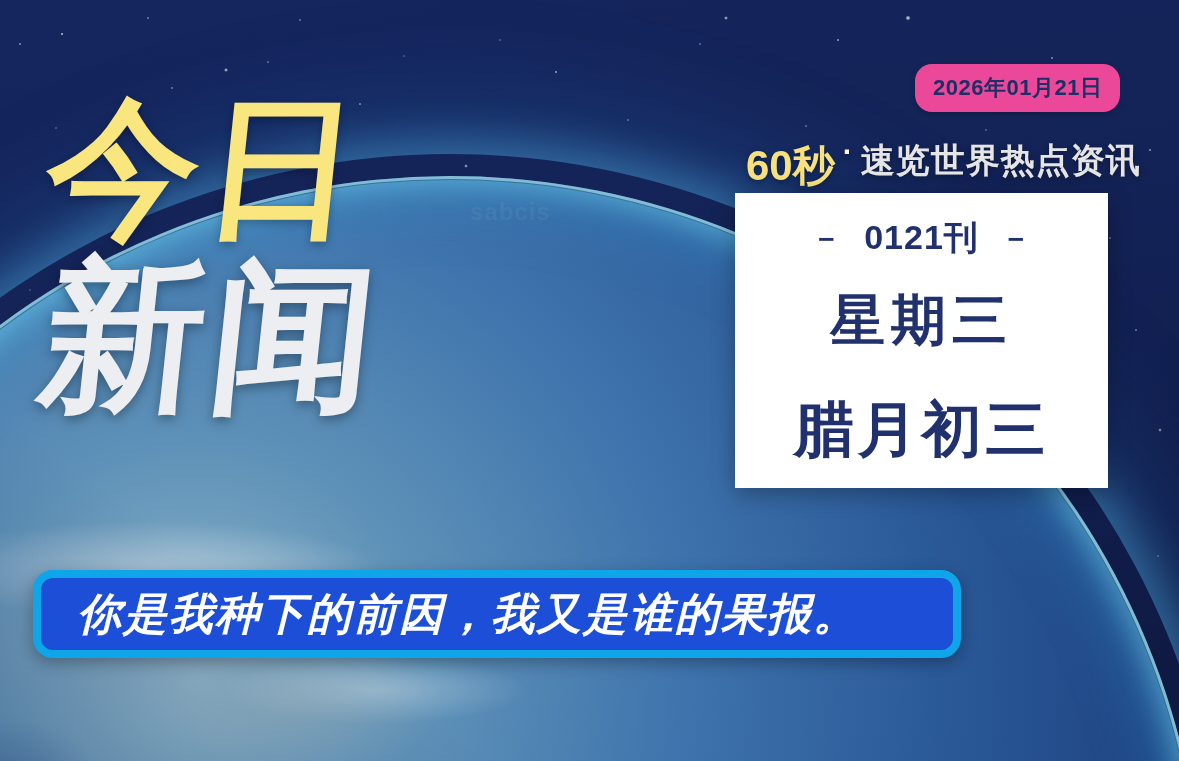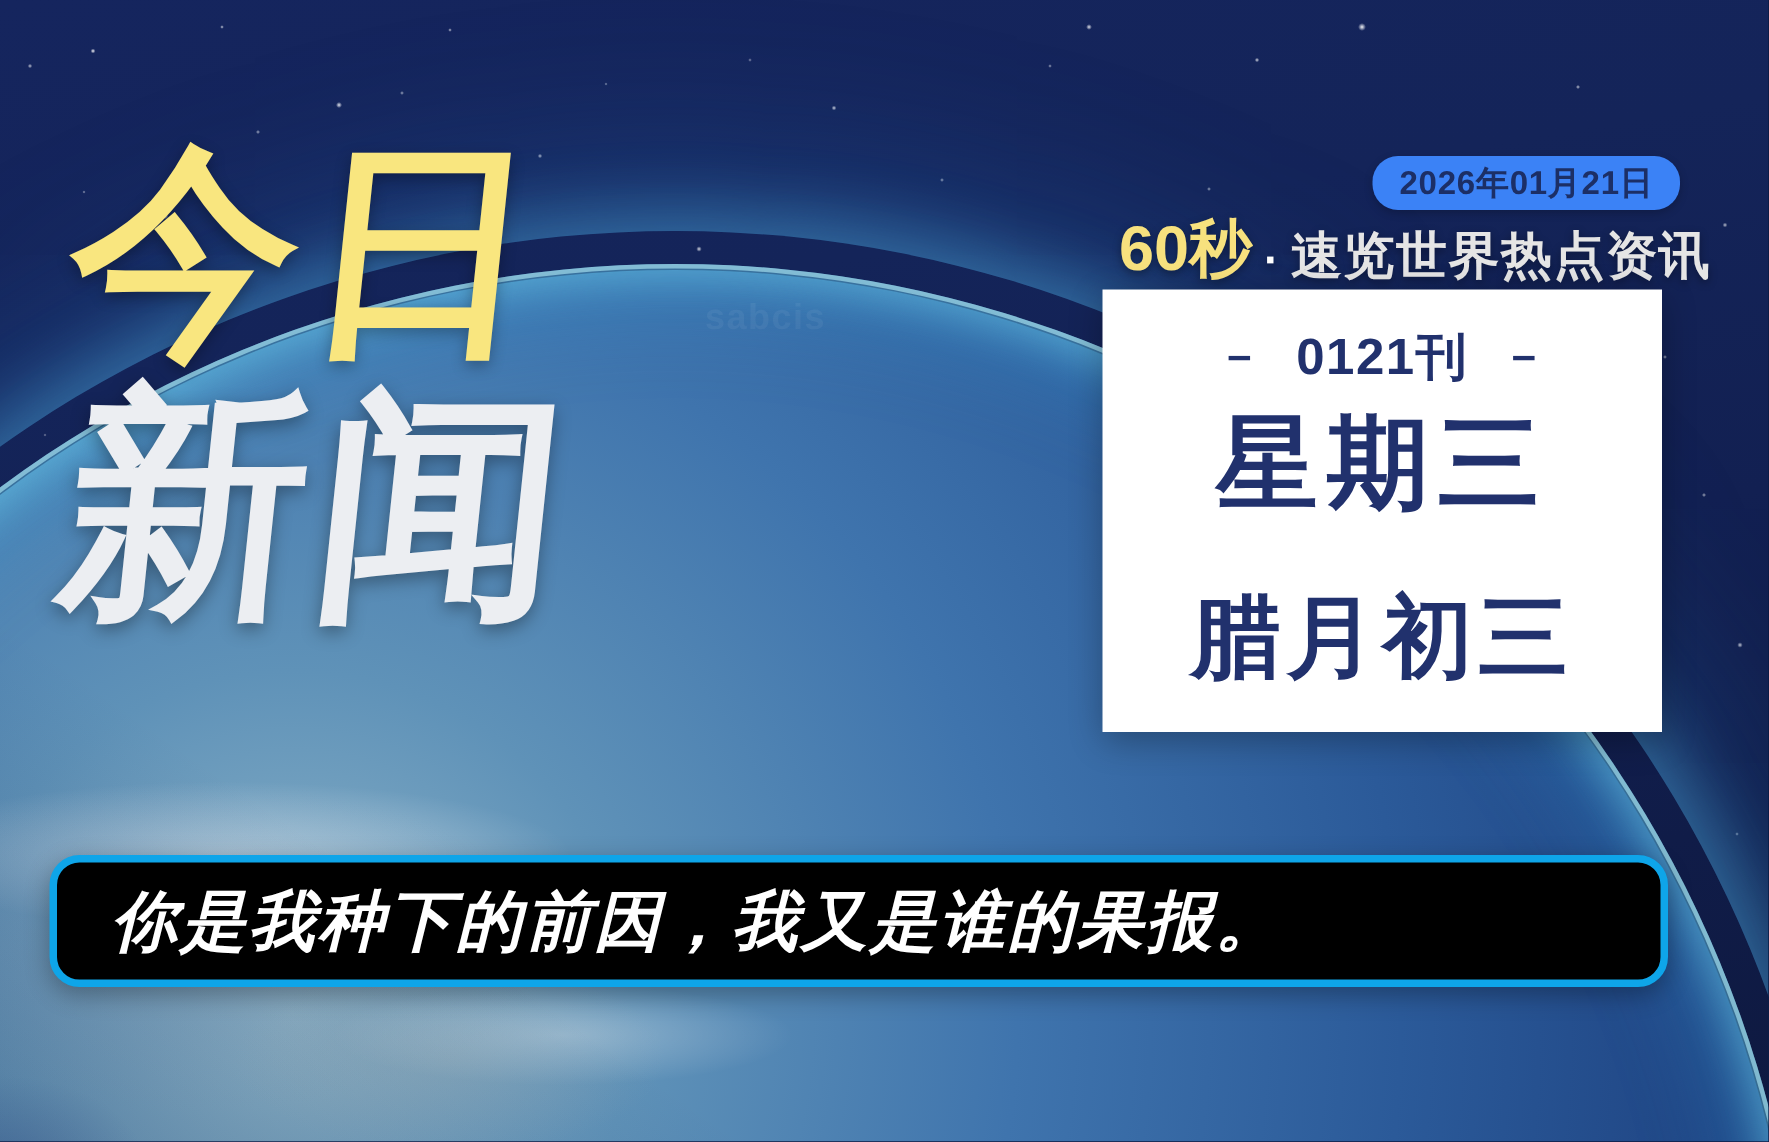--- a/index.html
+++ b/index.html
@@ -179,43 +179,42 @@
     margin-top: 16px;
     margin-left: -6px;
     text-shadow: 0 4px 12px rgba(0,0,0,.35);
   }
 
   
   .date-pill {
     position: absolute;
     left: 915px;
     top: 64px;
-    height: 36px;
+    height: 48px;
     padding: 0 18px;
     display: flex;
     align-items: center;
     justify-content: center;
-    background: #3b82f6;
+    background: #ec4899;
     border-radius: 17px;
     color: #1c2f66;
     font-size: 22px;
     font-weight: 700;
     letter-spacing: .5px;
     box-shadow: 0 2px 6px rgba(0,0,0,.22);
     white-space: nowrap;
-    margin-top: 40px;
   }
 
   
   .tagline {
     position: absolute;
     left: 746px;
     top: 138px;
     display: flex;
-    align-items: flex-end;
+    align-items: flex-start;
     white-space: nowrap;
     text-shadow: 0 2px 6px rgba(0,0,0,.35);
   }
   .tagline-secs {
     font-size: 42px;
     font-weight: 900;
     color: #f7e17e;
     letter-spacing: 0px;
   }
   .tagline-dot {
@@ -256,44 +255,44 @@
     font-size: 34px;
     font-weight: 800;
     letter-spacing: 1px;
   }
   .issue-dash {
     font-size: 30px;
     font-weight: 700;
     line-height: 1;
   }
   .weekday {
-    margin-top: 14px;
-    font-size: 68px;
+    margin-top: 32px;
+    font-size: 55px;
     font-weight: 900;
     letter-spacing: 6px;
     line-height: 1;
   }
   .lunar {
     margin-top: 52px;
     font-size: 60px;
     font-weight: 900;
     letter-spacing: 4px;
     line-height: 1;
   }
 
   
   .quote-banner {
     position: absolute;
     left: 33px;
     top: 570px;
-    width: 1079px;
+    width: 928px;
     height: 88px;
     box-sizing: border-box;
-    background: #000000;
-    border: 5px solid #0ea5e9;
+    background: #1d4ed8;
+    border: 8px solid #0ea5e9;
     border-radius: 20px;
     display: flex;
     align-items: center;
     box-shadow: 0 5px 16px rgba(0,0,0,.30);
   }
   .quote-text {
     margin-left: 36px;
     color: #ffffff;
     font-size: 44px;
     font-weight: 800;

